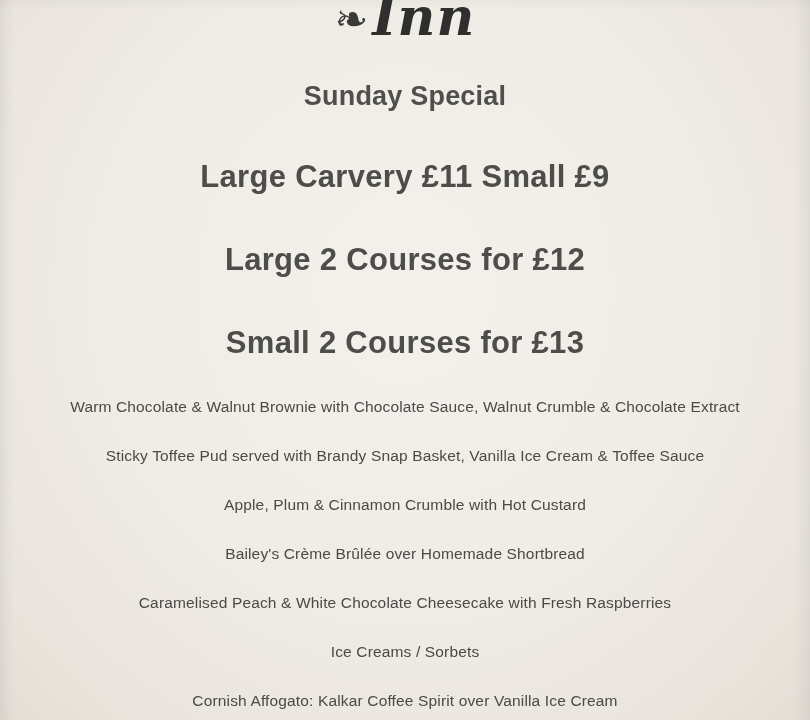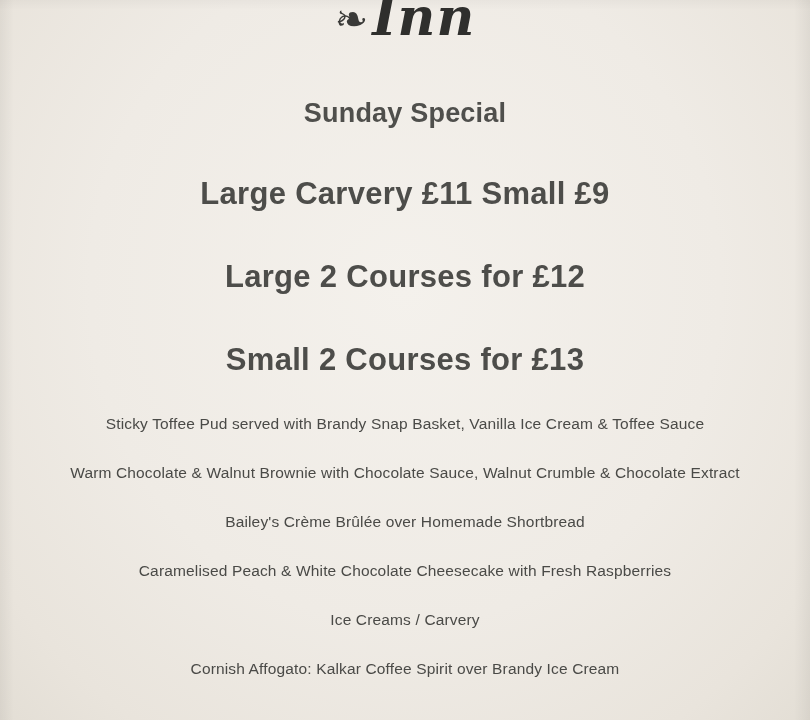--- a/index.html
+++ b/index.html
@@ -71,21 +71,21 @@
     color: #2f2f2d;
     letter-spacing: 1px;
     font-style: italic;
   }
 
   
   .subtitle {
     font-size: 27px;
     font-weight: bold;
     color: #4f4f4c;
-    margin-top: 50px;
+    margin-top: 33px;
     letter-spacing: 0.2px;
   }
   .price-block {
     margin-top: 38px;
     color: #4d4d4a;
     font-weight: bold;
     font-size: 31px;
     line-height: 37px;
     letter-spacing: 0.3px;
   }
@@ -123,21 +123,22 @@
 
   <div class="subtitle">Sunday Special</div>
 
   <div class="price-block">
     <span class="line">Large Carvery £11 Small £9</span>
     <span class="line">Large 2 Courses for £12</span>
     <span class="line">Small 2 Courses for £13</span>
   </div>
 
   <div class="desserts">
+    <p class="dessert">Warm Chocolate &amp; Walnut Brownie with Chocolate Sauce, Walnut Crumble &amp; Chocolate Extract</p>
     <p class="dessert">Sticky Toffee Pud served with Brandy Snap Basket, Vanilla Ice Cream &amp; Toffee Sauce</p>
-    <p class="dessert">Warm Chocolate &amp; Walnut Brownie with Chocolate Sauce, Walnut Crumble &amp; Chocolate Extract</p>
+    <p class="dessert">Apple, Plum &amp; Cinnamon Crumble with Hot Custard</p>
     <p class="dessert">Bailey's Crème Brûlée over Homemade Shortbread</p>
     <p class="dessert">Caramelised Peach &amp; White Chocolate Cheesecake with Fresh Raspberries</p>
-    <p class="dessert">Ice Creams / Carvery</p>
-    <p class="dessert">Cornish Affogato:  Kalkar Coffee Spirit over Brandy Ice Cream</p>
+    <p class="dessert">Ice Creams / Sorbets</p>
+    <p class="dessert">Cornish Affogato:  Kalkar Coffee Spirit over Vanilla Ice Cream</p>
   </div>
 
 </div>
 
 </body></html>

